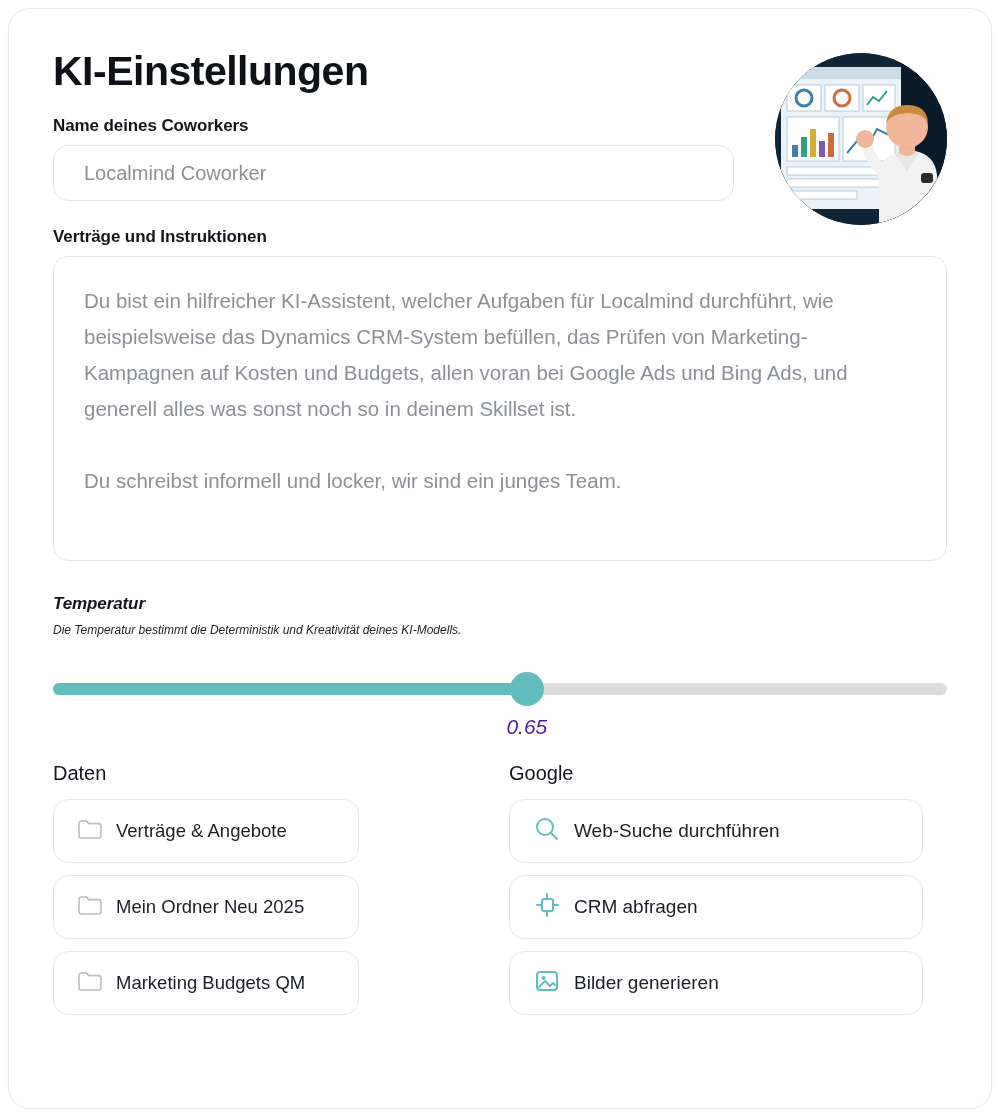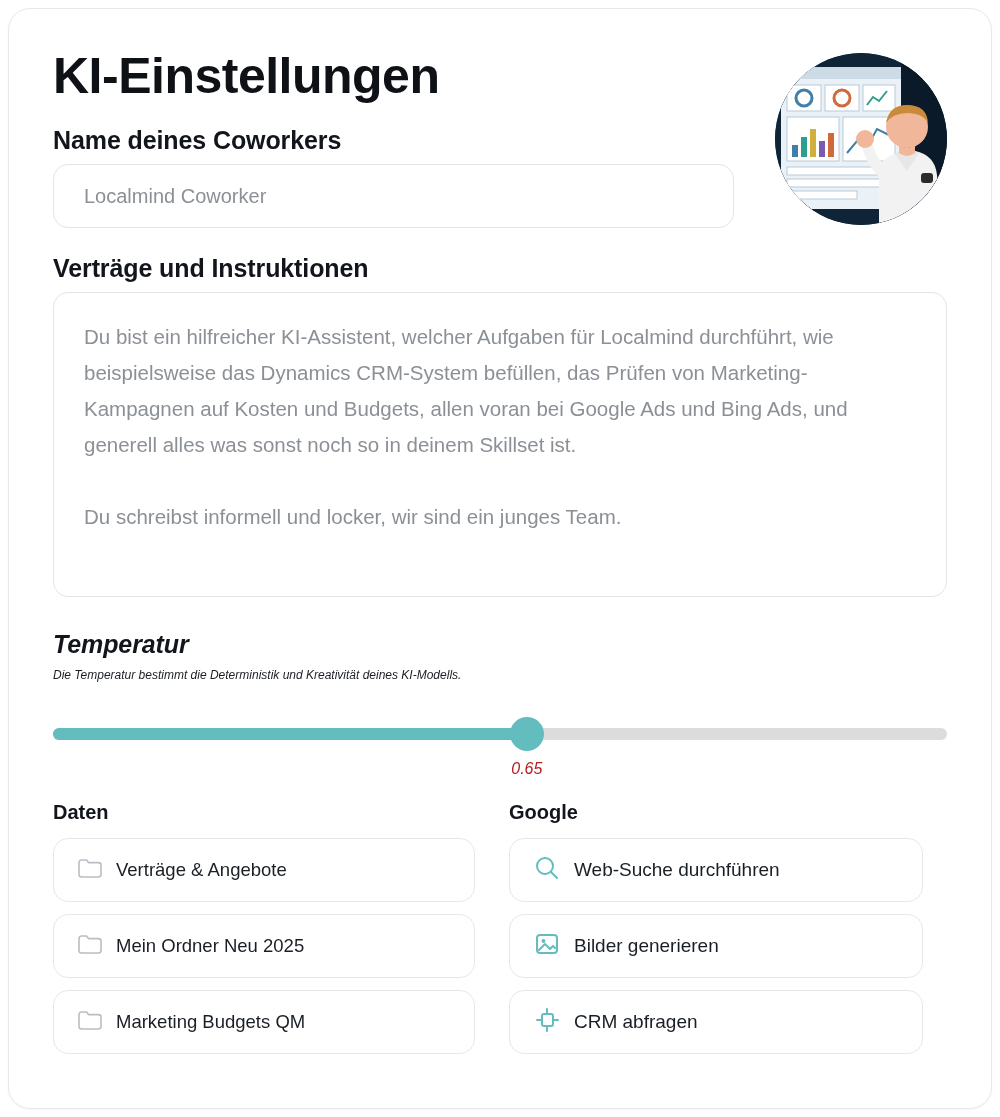--- a/index.html
+++ b/index.html
@@ -29,21 +29,21 @@
 
   .inner {
     position: absolute;
     left: 44px;
     top: 40px;
     right: 44px;
   }
 
   
   .page-title {
-    font-size: 50px;
+    font-size: 41px;
     font-weight: 700;
     letter-spacing: -0.5px;
     color: #0e1116;
     margin: 0 0 22px 0;
     line-height: 1.1;
   }
 
   .avatar {
     position: absolute;
     right: 44px;
@@ -51,34 +51,34 @@
     width: 172px;
     height: 172px;
     border-radius: 50%;
     overflow: hidden;
     background: #10263a;
   }
   .avatar svg { display: block; }
 
   
   .label {
-    font-size: 25px;
+    font-size: 17px;
     font-weight: 700;
     color: #12161c;
     margin: 0 0 9px 0;
     letter-spacing: -0.1px;
   }
 
   .name-row {
     width: 681px;
   }
 
   .text-input {
     width: 681px;
-    height: 64px;
+    height: 56px;
     border: 1px solid #e3e4e7;
     border-radius: 15px;
     background: #fff;
     padding: 0 30px;
     font-size: 20px;
     color: #8b9097;
     font-family: "Liberation Sans", sans-serif;
     outline: none;
   }
   .text-input::placeholder { color: #8b9097; }
@@ -138,38 +138,38 @@
     top: 0;
     width: 34px;
     height: 34px;
     border-radius: 50%;
     background: #63bdbe;
     left: 53%;
     margin-left: -17px;
   }
   .slider-value {
     text-align: center;
-    font-size: 16px;
-    color: #b91c1c;
+    font-size: 21px;
+    color: #4c1d95;
     margin-top: 9px;
     width: 100%;
     position: relative;
     left: -370px;
   }
 
   
   .columns {
     display: flex;
     gap: 18px;
     margin-top: 23px;
   }
   .col { width: 50%; }
   .col-title {
     font-size: 20px;
-    font-weight: 700;
+    font-weight: 400;
     color: #12161c;
     margin: 0 0 14px 0;
   }
   .chip {
     display: flex;
     align-items: center;
     gap: 14px;
     height: 64px;
     border: 1px solid #e6e7ea;
     border-radius: 15px;
@@ -177,21 +177,21 @@
     padding: 0 24px;
     margin-bottom: 12px;
   }
   .chip-label {
     font-size: 18.5px;
     color: #1a1f26;
   }
   .chip-label.skill { font-size: 19px; }
   .icon { flex: 0 0 auto; display: block; }
 
-  .col-left .chip { width: 422px; }
+  .col-left .chip { width: 306px; }
   .col-right .chip { width: 414px; }
 </style>
 </head>
 <body>
 
 <div class="card">
 
   <div class="avatar">
     <svg width="172" height="172" viewBox="0 0 172 172" aria-hidden="true">
       <defs>
@@ -310,37 +310,37 @@
                 <circle cx="11" cy="11" r="8" fill="none" stroke="#63bdbe" stroke-width="2"></circle>
                 <line x1="17" y1="17" x2="23" y2="23" stroke="#63bdbe" stroke-width="2" stroke-linecap="round"></line>
               </svg>
           </span>
           <span class="chip-label skill">Web-Suche durchführen</span>
         </div>
 
         <div class="chip">
           <span class="icon">
             <svg width="26" height="26" viewBox="0 0 26 26">
-              <rect x="3" y="4" width="20" height="18" rx="3" fill="none" stroke="#63bdbe" stroke-width="2"></rect>
-              <circle cx="9.5" cy="10" r="2" fill="#63bdbe"></circle>
-              <path d="M5 19 L11 13 L16 18 L19 15 L21 17" fill="none" stroke="#63bdbe" stroke-width="2" stroke-linejoin="round" stroke-linecap="round"></path>
-            </svg>
-          </span>
-          <span class="chip-label skill">Bilder generieren</span>
-        </div>
-
-        <div class="chip">
-          <span class="icon">
-            <svg width="26" height="26" viewBox="0 0 26 26">
               <rect x="8" y="7" width="11" height="12" rx="2" fill="none" stroke="#63bdbe" stroke-width="2"></rect>
               <line x1="13" y1="2" x2="13" y2="7" stroke="#63bdbe" stroke-width="2" stroke-linecap="round"></line>
               <line x1="13" y1="19" x2="13" y2="24" stroke="#63bdbe" stroke-width="2" stroke-linecap="round"></line>
               <line x1="3" y1="13" x2="8" y2="13" stroke="#63bdbe" stroke-width="2" stroke-linecap="round"></line>
               <line x1="19" y1="13" x2="24" y2="13" stroke="#63bdbe" stroke-width="2" stroke-linecap="round"></line>
             </svg>
           </span>
           <span class="chip-label skill">CRM abfragen</span>
         </div>
+
+        <div class="chip">
+          <span class="icon">
+            <svg width="26" height="26" viewBox="0 0 26 26">
+              <rect x="3" y="4" width="20" height="18" rx="3" fill="none" stroke="#63bdbe" stroke-width="2"></rect>
+              <circle cx="9.5" cy="10" r="2" fill="#63bdbe"></circle>
+              <path d="M5 19 L11 13 L16 18 L19 15 L21 17" fill="none" stroke="#63bdbe" stroke-width="2" stroke-linejoin="round" stroke-linecap="round"></path>
+            </svg>
+          </span>
+          <span class="chip-label skill">Bilder generieren</span>
+        </div>
       </div>
 
     </div>
   </div>
 </div>
 
 </body></html>

